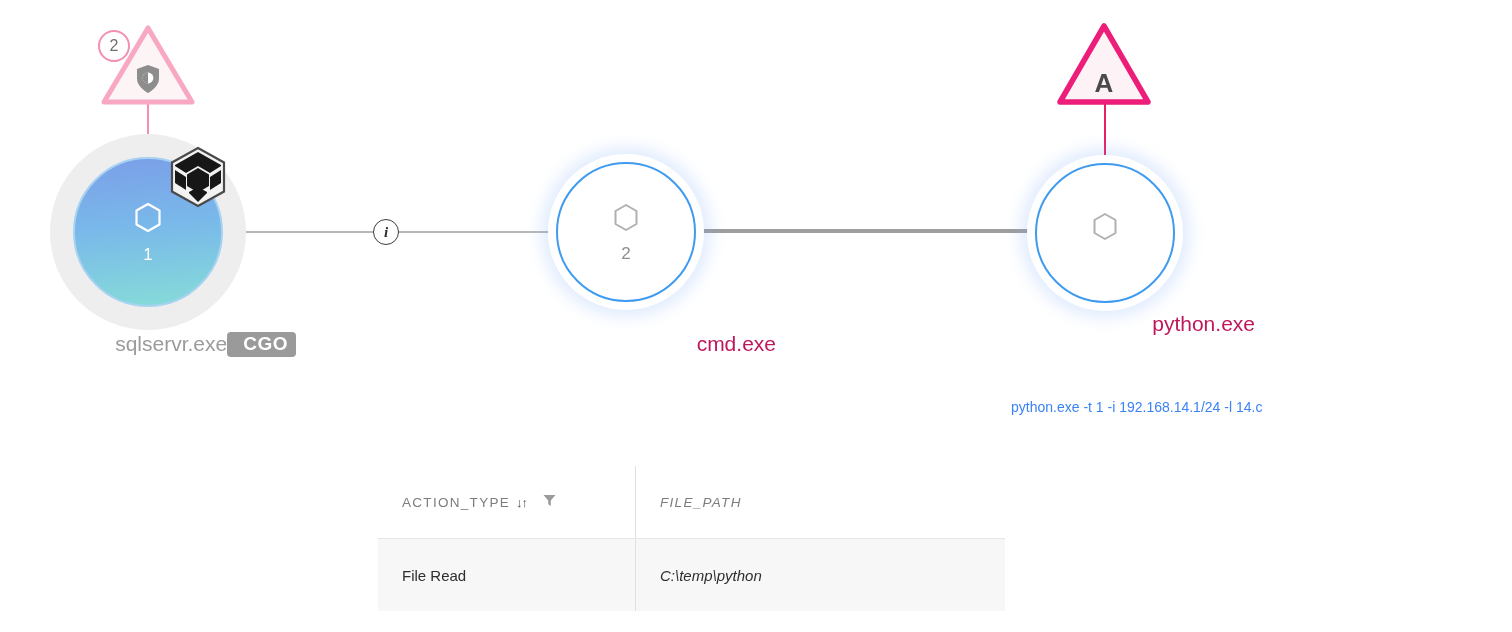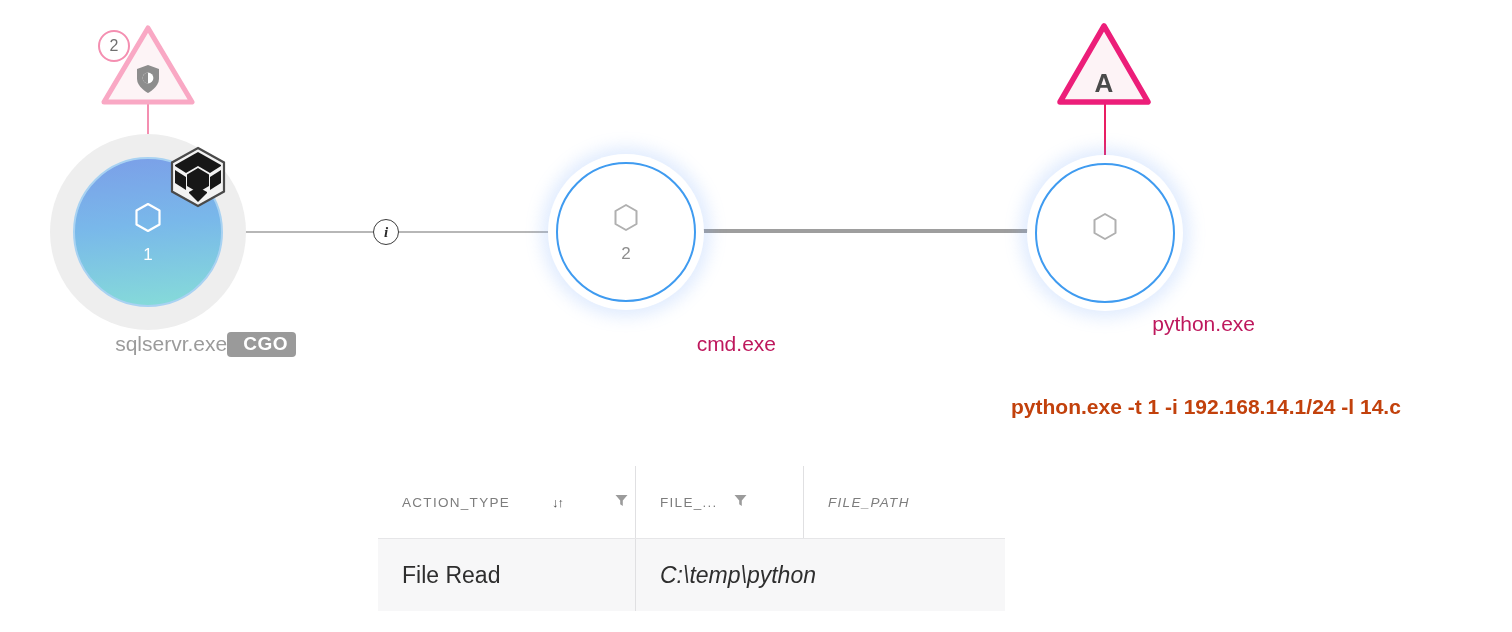--- a/index.html
+++ b/index.html
@@ -162,25 +162,24 @@
 
   
   .cube-icon { position: absolute; }
 
   
   #cmdline {
     position: absolute;
     left: 1011px;
     top: 394px;
     width: 470px;
-    font-size: 21px;
+    font-size: 14px;
     line-height: 26px;
-    color: #c2410c;
-    font-family: "Liberation Sans", sans-serif;
-    font-weight: bold;
+    color: #3b82f6;
+    font-family: "Liberation Sans", sans-serif;
   }
   #cmdline div { white-space: nowrap; }
 
   
   #results-table {
     position: absolute;
     left: 378px;
     top: 466px;
     width: 627px;
     background: #ffffff;
@@ -197,42 +196,42 @@
     border-top: 1px solid #e6e6e8;
   }
   .tbl-cell {
     box-sizing: border-box;
     display: flex;
     align-items: center;
     padding: 0 24px;
     border-right: 1px solid #e0e0e2;
   }
   .tbl-cell:last-child { border-right: none; }
-  .c1 { width: 258px; gap: 36px; }
+  .c1 { width: 258px; }
   .c2 { width: 168px; }
   .c3 { width: 201px; font-style: italic; }
 
   .th-label {
     font-size: 13.5px;
     letter-spacing: 1.3px;
     color: #7d7d7d;
     text-transform: uppercase;
   }
   .sort-arrows {
     margin-left: 6px;
     font-size: 13px;
     color: #4b4b4b;
     letter-spacing: -1px;
   }
   .filter-icon {
     margin-left: 16px;
     display: inline-block;
   }
   .td-text {
-    font-size: 23px;
+    font-size: 15px;
     color: #2e2e2e;
   }
 </style>
 </head>
 <body>
 
 <div id="graph-canvas">
 
   <div class="edge edge-thin" style="left:196px; top:231px; width:360px;"></div>
 
@@ -341,28 +340,20 @@
     <div class="tbl-cell c1">
       <span class="th-label">ACTION_TYPE</span>
       <span class="sort-arrows">↓↑</span>
       <span class="filter-icon">
         <svg width="13" height="13" viewBox="0 0 13 13">
           <polygon points="0.5,1 12.5,1 7.8,6.4 7.8,12 5.2,10.2 5.2,6.4" fill="#9b9b9b"></polygon>
         </svg>
       </span>
     </div>
 
-    <div class="tbl-cell c2">
-      <span class="th-label">FILE_...</span>
-      <span class="filter-icon">
-        <svg width="13" height="13" viewBox="0 0 13 13">
-          <polygon points="0.5,1 12.5,1 7.8,6.4 7.8,12 5.2,10.2 5.2,6.4" fill="#9b9b9b"></polygon>
-        </svg>
-      </span>
-    </div>
 
     <div class="tbl-cell c3">
       <span class="th-label">FILE_PATH</span>
     </div>
   </div>
 
   <div class="tbl-row tbl-body-row">
     <div class="tbl-cell c1">
       <span class="td-text">File Read</span>
     </div>

